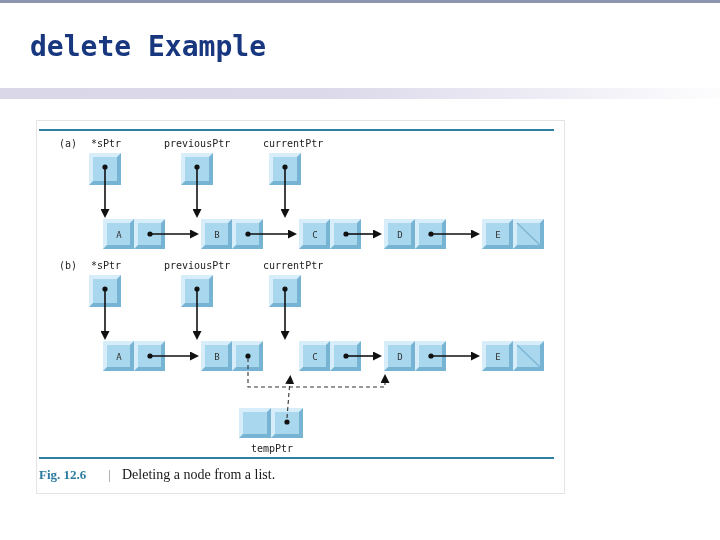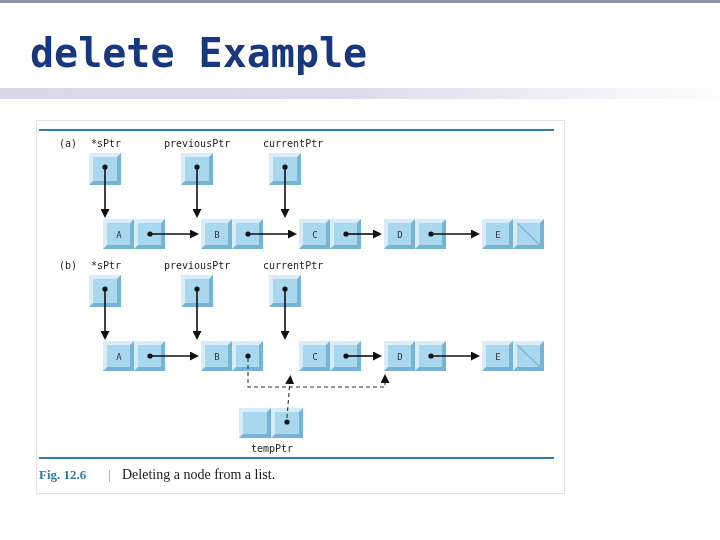--- a/index.html
+++ b/index.html
@@ -3,21 +3,21 @@
 <meta charset="utf-8">
 <style>
   html,body{margin:0;padding:0;}
   body{width:720px;height:540px;background:#ffffff;overflow:hidden;
        font-family:"Liberation Sans",sans-serif;}
   .slide{position:relative;width:720px;height:540px;background:#ffffff;}
   .window-top-edge{position:absolute;left:0;top:0;width:720px;height:3px;
        background:#8e95af;}
   .slide-title{position:absolute;left:30px;top:30px;
        font-family:"DejaVu Sans Mono",monospace;
-       font-size:40px;font-weight:bold;letter-spacing:0px;
+       font-size:28px;font-weight:bold;letter-spacing:0px;
        color:#18377f;white-space:pre;}
   .title-bar{position:absolute;left:0;top:88px;width:720px;height:11px;
        background:linear-gradient(to right,#d9d7e8 0%,#dbd9ea 45%,#efeef6 78%,#fdfdfe 100%);}
   .figure-panel{position:absolute;left:36px;top:120px;width:527px;height:372px;
        background:#ffffff;border:1px solid #e4e4e8;box-sizing:content-box;}
   svg{display:block;}
   .rule{stroke:#2f7fa4;stroke-width:2;}
   .arrow{stroke:#111111;stroke-width:1.6;fill:none;marker-end:url(#arr);}
   .dasharrow{stroke:#333333;stroke-width:1.1;fill:none;stroke-dasharray:4 3;
        marker-end:url(#arr);}

